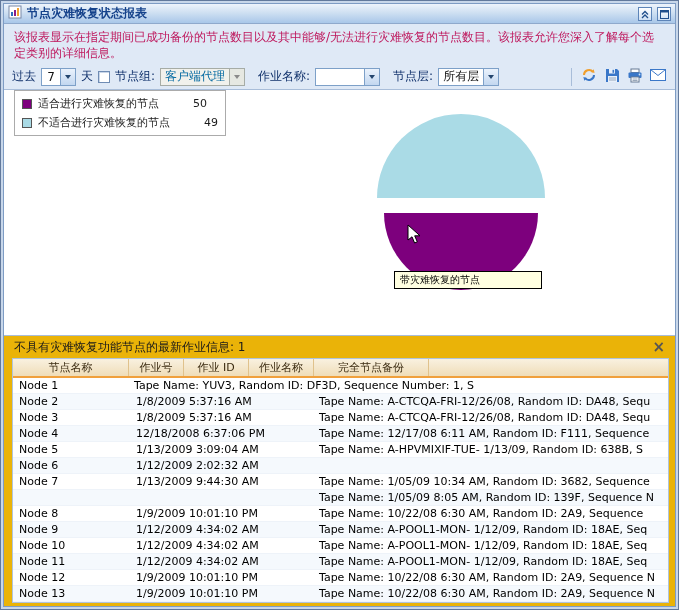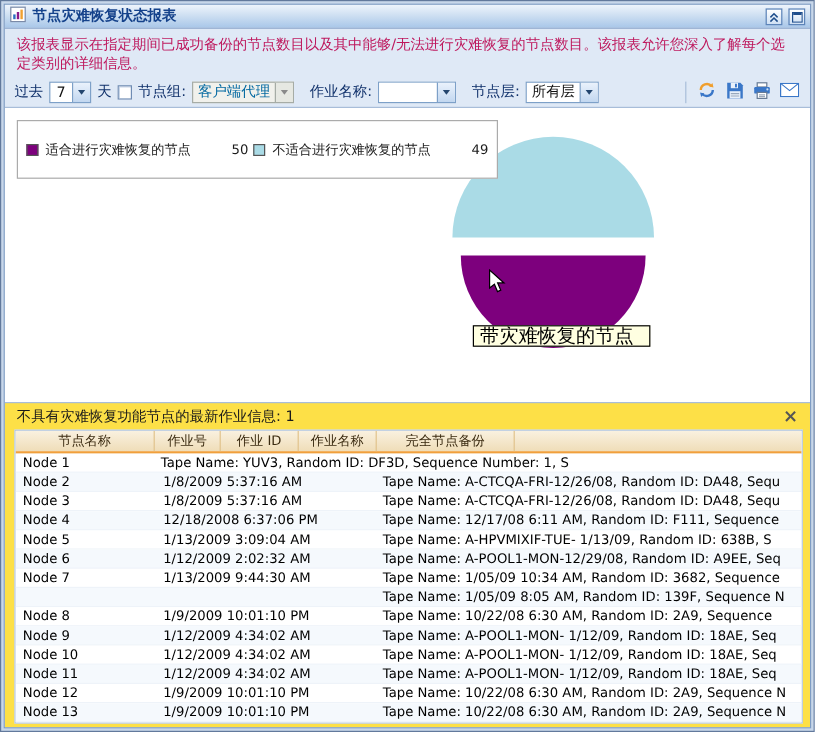--- a/index.html
+++ b/index.html
@@ -35,33 +35,33 @@
   .combo.disabled .tri{border-top-color:#8a8a8a;}
   .combo input{border:none;outline:none;width:48px;font-size:12px;padding:1px 3px;}
   .checkbox{width:12px;height:12px;background:#fff;border:1px solid #6f8cb4;
     box-shadow:inset 1px 1px 0 #c9d6e8;cursor:pointer;flex:none;}
   .tb-spacer{flex:1;}
   .tb-divider{width:1px;height:18px;background:#a8bdd9;margin:0 3px;}
   .icon-btn{width:18px;height:18px;display:flex;align-items:center;justify-content:center;cursor:pointer;}
 
   
   .chart-area{flex:1;background:#ffffff;position:relative;overflow:hidden;}
-  .legend{position:absolute;left:10px;top:10px;background:#ffffff;border:1px solid #ababab;
-    padding:16px 7px;display:flex;flex-direction:row;gap:4px;}
+  .legend{position:absolute;left:10px;top:0;background:#ffffff;border:1px solid #ababab;
+    padding:5px 7px;display:flex;flex-direction:column;gap:4px;}
   .legend-item{display:flex;align-items:center;gap:6px;font-size:11px;color:#1a1a1a;white-space:nowrap;}
   .legend-swatch{width:10px;height:10px;border:1px solid #555;flex:none;}
   .legend-value{margin-left:26px;min-width:16px;text-align:right;}
   .pie-svg{position:absolute;left:0;top:0;}
   .cursor{position:absolute;left:403px;top:134px;}
   .chart-tooltip{position:absolute;left:390px;top:181px;width:148px;height:18px;
-    background:#ffffe1;border:1px solid #000;font-size:16px;line-height:16px;color:#000;
+    background:#ffffe1;border:1px solid #000;font-size:10px;line-height:16px;color:#000;
     padding:0 5px;white-space:nowrap;overflow:hidden;}
 
   
-  .bottom-panel{flex:none;height:271px;border-top:1px solid #a8bdd9;background:#fde047;
+  .bottom-panel{flex:none;height:271px;border-top:1px solid #a8bdd9;background:#eab308;
     display:flex;flex-direction:column;}
   .panel-header{flex:none;height:22px;display:flex;align-items:center;padding:0 10px 0 10px;}
   .panel-title{font-size:12px;color:#1a1a1a;flex:1;white-space:nowrap;}
   .close-btn{font-size:15px;font-weight:bold;color:#555;cursor:pointer;line-height:14px;}
 
   .grid{flex:none;margin:0 6px 0 8px;background:#fff;border:1px solid #b0c4dc;overflow:hidden;}
   .grid-header{display:flex;height:19px;background:linear-gradient(#f9f1e0,#efddb8);
     border-bottom:2px solid #f0a03c;font-size:11px;color:#3a2a10;align-items:center;}
   .hc{display:flex;align-items:center;justify-content:center;border-right:1px solid #e0c28c;
     height:100%;white-space:nowrap;overflow:hidden;}
@@ -254,21 +254,20 @@
               <span class="c-info">Tape Name: 12/17/08 6:11 AM, Random ID: F111, Sequence</span>
             </div>
             <div class="trow">
               <span class="c-node">Node 5</span>
               <span class="c-time">1/13/2009 3:09:04 AM</span>
               <span class="c-info">Tape Name: A-HPVMIXIF-TUE- 1/13/09, Random ID: 638B, S</span>
             </div>
             <div class="trow">
               <span class="c-node">Node 6</span>
               <span class="c-time">1/12/2009 2:02:32 AM</span>
-              <span class="c-info">Tape Name: A-POOL1-MON-12/29/08, Random ID: A9EE, Seq</span>
             </div>
             <div class="trow">
               <span class="c-node">Node 7</span>
               <span class="c-time">1/13/2009 9:44:30 AM</span>
               <span class="c-info">Tape Name: 1/05/09 10:34 AM, Random ID: 3682, Sequence</span>
             </div>
             <div class="trow">
               <span class="c-node"></span>
               <span class="c-time"></span>
               <span class="c-info">Tape Name: 1/05/09 8:05 AM, Random ID: 139F, Sequence N</span>

